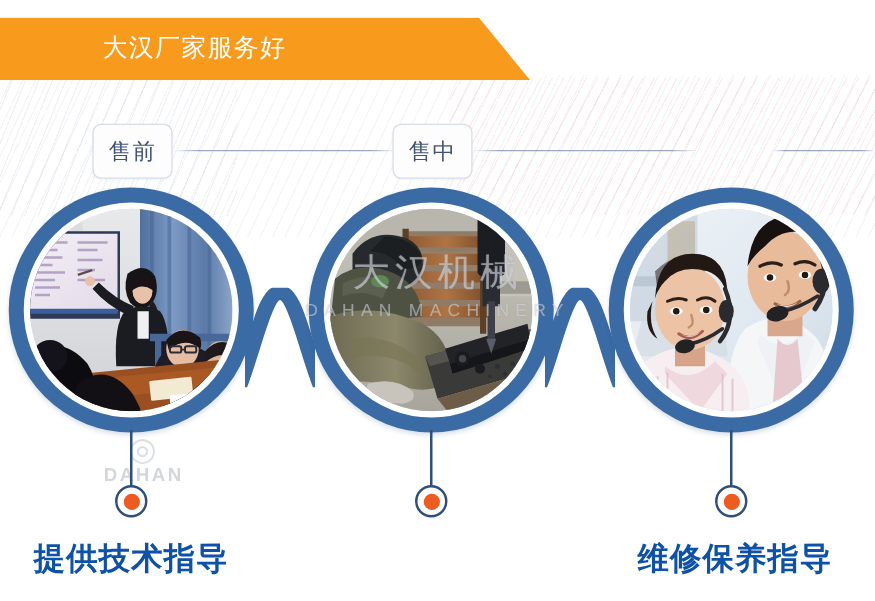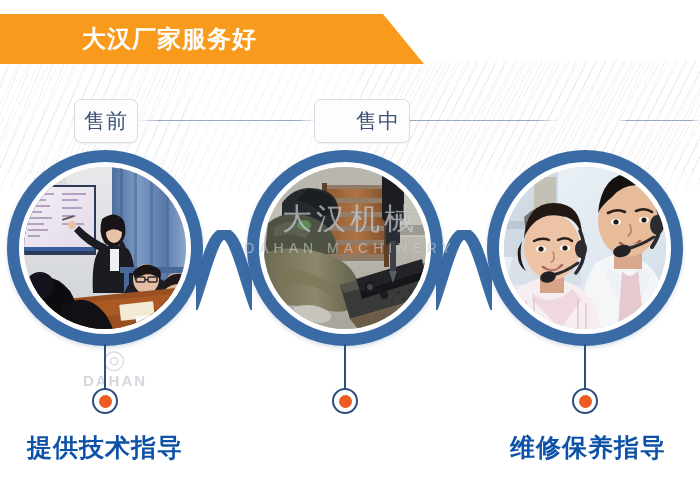--- a/index.html
+++ b/index.html
@@ -72,22 +72,22 @@
     top: 14px;
     width: 424px;
     height: 50px;
     background: #F89B1C;
     clip-path: polygon(0 0, 383px 0, 424px 100%, 0 100%);
   }
   .banner-title {
     position: absolute;
     left: 82px;
     top: 20px;
-    font-size: 24px;
-    font-weight: bold;
+    font-size: 20px;
+    font-weight: normal;
     color: #ffffff;
     letter-spacing: 1px;
     line-height: 38px;
     white-space: nowrap;
   }
 
   
   .badge-rail {
     position: absolute;
     top: 120px;
@@ -108,26 +108,26 @@
     top: 99px;
     width: 62px;
     height: 42px;
     border: 1px solid #d7dde6;
     border-radius: 7px;
     background: #fdfdfe;
     box-shadow: 0 1px 2px rgba(90,110,140,0.07);
     display: flex;
     align-items: center;
     justify-content: center;
-    font-size: 21px;
+    font-size: 18px;
     color: #3f5373;
     letter-spacing: 1px;
   }
   .badge-1 { left: 74px; }
-  .badge-2 { left: 314px; padding-left: 32px; }
+  .badge-2 { left: 314px; }
   .badge-3 { left: 554px; }
 
   
   .node {
     position: absolute;
     width: 196px;
     height: 196px;
   }
   .node-1 { left: 7px;   top: 150px; }
   .node-2 { left: 247px; top: 150px; }

